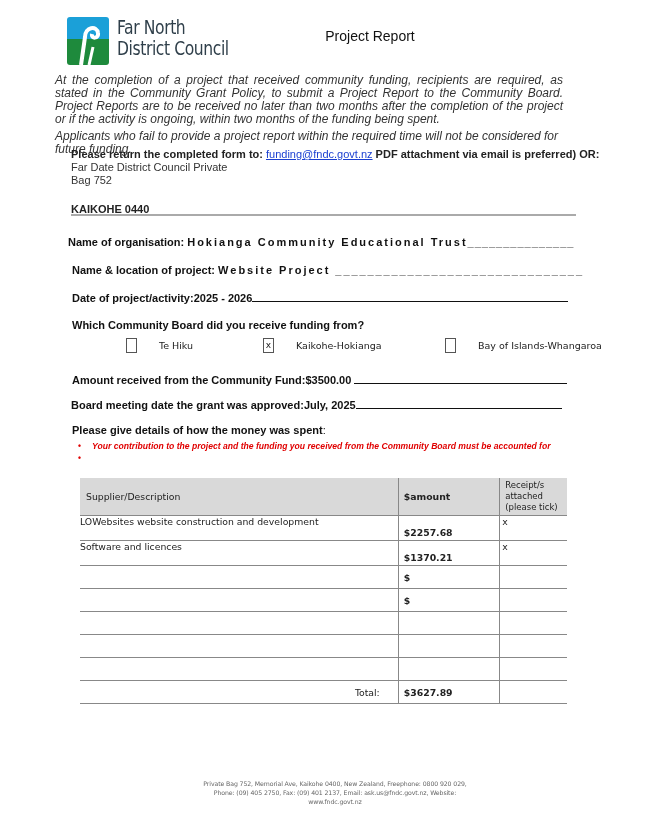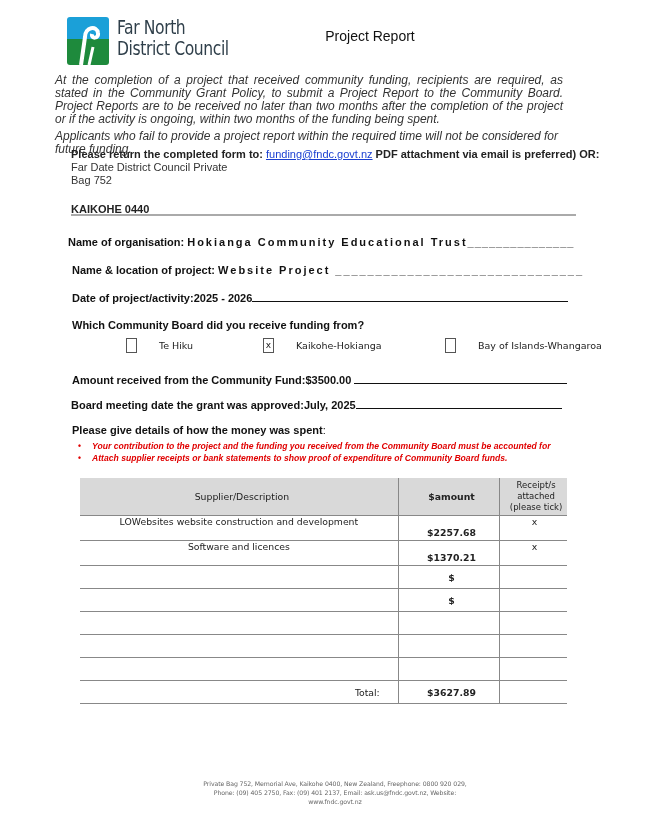--- a/index.html
+++ b/index.html
@@ -20,21 +20,21 @@
   .field { font-weight:bold; font-size:11px; color:#111; white-space:nowrap; }
   .field .val { letter-spacing:2px; }
   .uline { display:inline-block; border-bottom:1px solid #111; height:10px; vertical-align:baseline; }
   .cb-row { top:338px; font-family:"DejaVu Sans", sans-serif; font-size:9.5px; color:#222; }
   .cb { position:absolute; display:flex; align-items:center; gap:22px; }
   .box { width:9px; height:13px; border:1px solid #555; display:inline-flex; align-items:center; justify-content:center; font-size:9px; line-height:13px; }
   .bullets { left:78px; top:441px; font-size:8.6px; line-height:11.5px; color:#e00000; font-weight:bold; font-style:italic; }
   .bullets div { display:flex; }
   .bullets .dot { width:14px; font-style:normal; color:#e00000; }
   table.spend { position:absolute; left:80px; top:478px; width:487px; border-collapse:collapse; font-family:"DejaVu Sans", sans-serif; font-size:9.3px; color:#222; }
-  table.spend td, table.spend th { border-bottom:1px solid #888; padding:0; font-weight:normal; text-align:center; }
+  table.spend td, table.spend th { border-bottom:1px solid #888; padding:0; font-weight:normal; text-align:left; }
   table.spend th { background:#d9d9d9; height:37px; }
   table.spend td { height:22px; }
   table.spend .c1 { width:321px; }
   table.spend .c2 { width:100px; border-left:1px solid #888; border-right:1px solid #888; padding-left:5px;font-weight:bold; }
   table.spend .c3 { width:64px; padding-left:2px; }
   .footer { left:190px; top:779px; width:290px; text-align:center; font-size:6.2px; line-height:9px; color:#666; font-family:"DejaVu Sans", sans-serif; letter-spacing:-0.1px; }
 </style>
 </head>
 <body>
 
@@ -109,21 +109,20 @@
   <span>Please give details of how the money was spent</span><span style="font-weight:normal;">:</span>
 </div>
 
 <div class="abs bullets">
   <div>
       <span class="dot">•</span>
       <span>Your contribution to the project and the funding you received from the Community Board must be accounted for</span>
     </div>
   <div>
       <span class="dot">•</span>
-      <span>Attach supplier receipts or bank statements to show proof of expenditure of Community Board funds.</span>
     </div>
 </div>
 
 <table class="spend">
   <tbody>
       <tr>
     <th class="c1" style="padding-left:6px;">Supplier/Description</th>
     <th class="c2">$amount</th>
     <th class="c3" style="font-size:8.5px; line-height:11px; padding-left:5px;">Receipt/s attached (please tick)</th>
   </tr>

